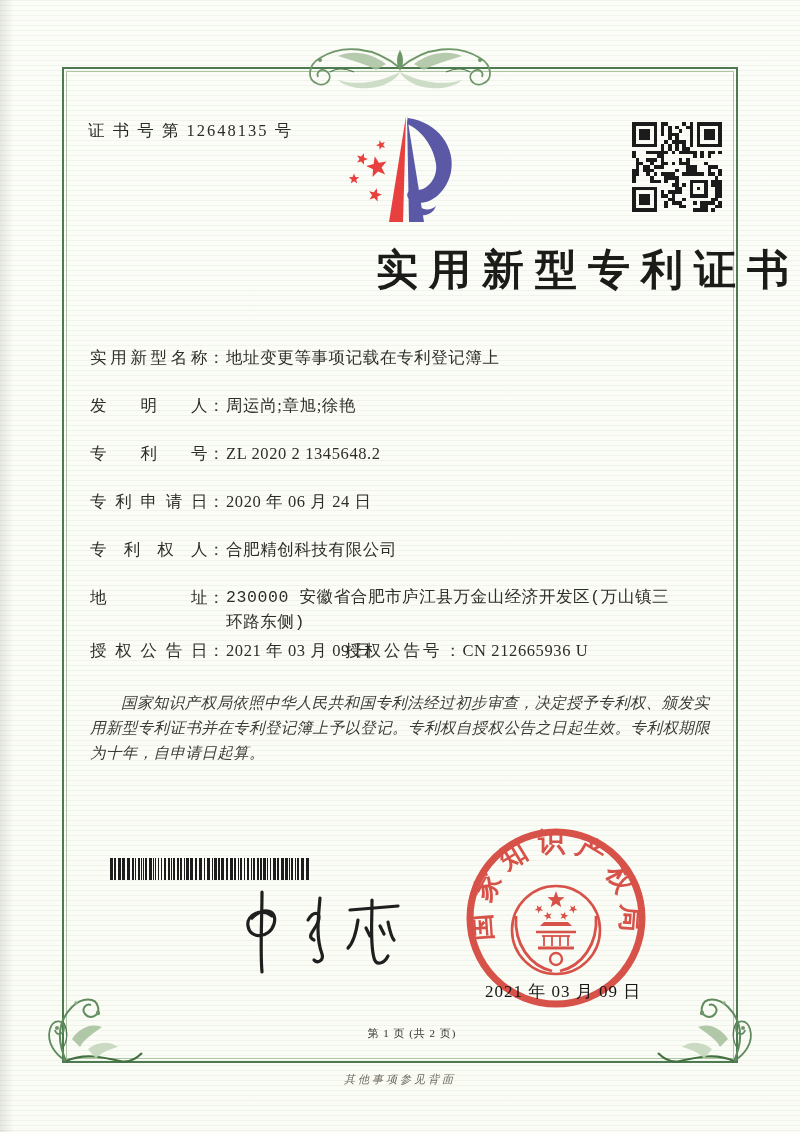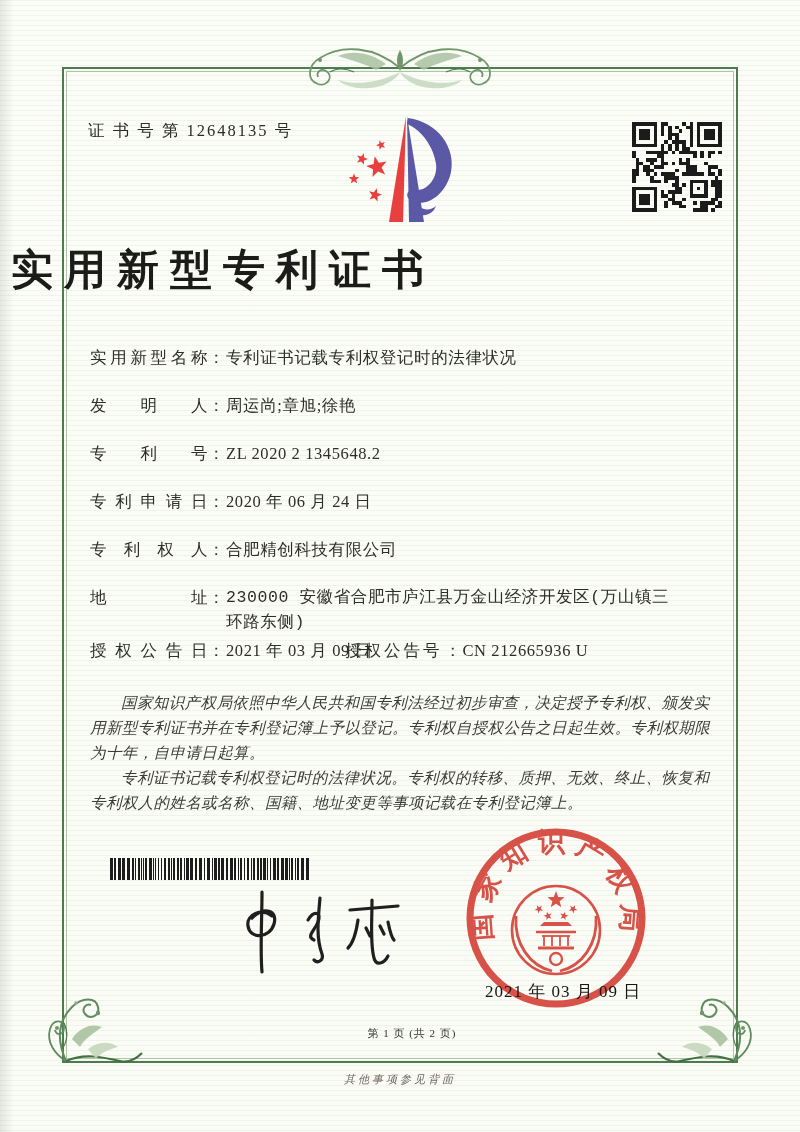--- a/index.html
+++ b/index.html
@@ -16,21 +16,21 @@
   .frame { position:absolute; left:62px; top:67px; width:676px; height:996px;
     border:2px solid #4d7a50; }
   .frame::after { content:""; position:absolute; inset:2px; border:1px solid #aec6a6; }
 
   .cert-no { position:absolute; left:88px; top:120px; font-size:16.5px; color:#2b2b28;
     letter-spacing:2px; }
 
   .logo { position:absolute; left:332px; top:110px; }
   .qr { position:absolute; left:632px; top:122px; }
 
-  .title { position:absolute; left:0; top:242px; width:100%; text-align:left;
+  .title { position:absolute; left:0; top:242px; width:100%; text-align:right;
     font-size:42px; font-weight:bold; color:#1b1b19; letter-spacing:11px; text-indent:11px; }
 
   .content { position:absolute; left:90px; top:345px; width:622px; }
   .frow { position:absolute; left:0; display:flex; align-items:flex-start;
     font-size:16.5px; color:#2e2e29; line-height:25px; }
   .flabel { width:118px; text-align:justify; text-align-last:justify; letter-spacing:0.5px; }
   .fcolon { width:18px; }
   .fvalue { letter-spacing:0.6px; }
   .fvalue.addr { max-width:452px;font-family:Liberation Mono, monospace; }
   .grant-right { position:absolute; left:255px; top:0; display:flex; }
@@ -419,21 +419,21 @@
       <rect x="20" y="24" width="1" height="1" fill="#1b1b1b"></rect>
       <rect x="22" y="24" width="1" height="1" fill="#1b1b1b"></rect>
     </svg>
 
   <div class="title">实用新型专利证书</div>
 
   <div class="content">
     <div class="frow" style="top:0">
       <span class="flabel">实用新型名称</span>
       <span class="fcolon">：</span>
-      <span class="fvalue">专利证书记载专利权登记时的法律状况</span>
+      <span class="fvalue">地址变更等事项记载在专利登记簿上</span>
     </div>
     <div class="frow" style="top:48px">
       <span class="flabel">发明人</span>
       <span class="fcolon">：</span>
       <span class="fvalue">周运尚;章旭;徐艳</span>
     </div>
     <div class="frow" style="top:96px">
       <span class="flabel">专利号</span>
       <span class="fcolon">：</span>
       <span class="fvalue">ZL 2020 2 1345648.2</span>
@@ -460,21 +460,20 @@
       <span class="grant-right">
         <span class="flabel2">授权公告号</span>
         <span class="fcolon">：</span>
         <span class="fvalue">CN 212665936 U</span>
       </span>
     </div>
   </div>
 
   <div class="paras">
     <p>国家知识产权局依照中华人民共和国专利法经过初步审查，决定授予专利权、颁发实用新型专利证书并在专利登记簿上予以登记。专利权自授权公告之日起生效。专利权期限为十年，自申请日起算。</p>
-    <p>专利证书记载专利权登记时的法律状况。专利权的转移、质押、无效、终止、恢复和专利权人的姓名或名称、国籍、地址变更等事项记载在专利登记簿上。</p>
   </div>
 
   <svg class="barcode" id="barcode" width="200" height="22">
       <rect x="0" y="0" width="3" height="22" fill="#1c1c1c"></rect>
       <rect x="4" y="0" width="2" height="22" fill="#1c1c1c"></rect>
       <rect x="8" y="0" width="3" height="22" fill="#1c1c1c"></rect>
       <rect x="12" y="0" width="3" height="22" fill="#1c1c1c"></rect>
       <rect x="17" y="0" width="3" height="22" fill="#1c1c1c"></rect>
       <rect x="22" y="0" width="2" height="22" fill="#1c1c1c"></rect>
       <rect x="25" y="0" width="1" height="22" fill="#1c1c1c"></rect>

